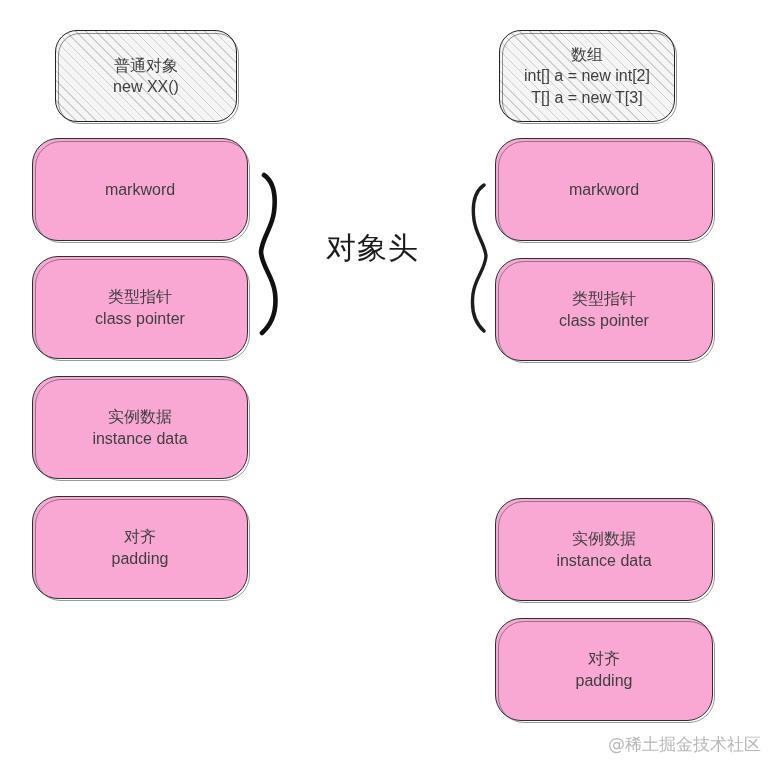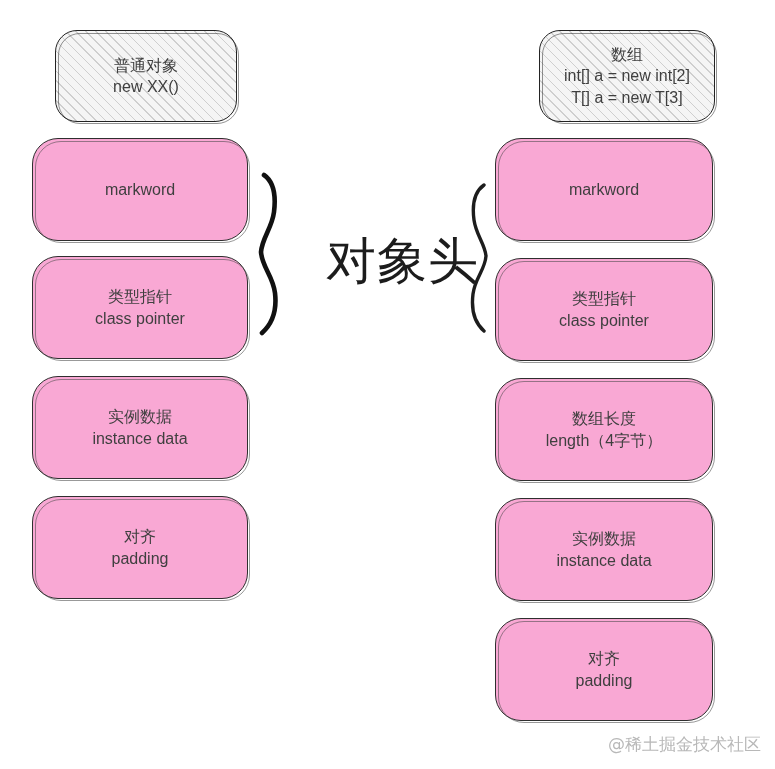--- a/index.html
+++ b/index.html
@@ -77,21 +77,21 @@
     border-color: rgba(40,40,40,0.5);
   }
 
   
   .brace {
     position: absolute;
     pointer-events: none;
   }
   .header-label {
     position: absolute;
-    font-size: 50px;
+    font-size: 30px;
     letter-spacing: 1px;
     color: #1c1c1c;
     white-space: nowrap;
     font-family: "DejaVu Sans", "Liberation Sans", sans-serif;
   }
 
   
   .watermark {
     position: absolute;
     font-size: 17px;
@@ -122,39 +122,35 @@
   <div class="box" style="left:32px; top:376px; width:216px; height:103px;">
     <span class="line cn">实例数据</span>
     <span class="line en">instance data</span>
   </div>
 
   <div class="box" style="left:32px; top:496px; width:216px; height:103px;">
     <span class="line cn">对齐</span>
     <span class="line en">padding</span>
   </div>
 
-  <div class="box header" style="left:539px; top:30px; width:176px; height:92px;border-radius:21px;">
+  <div class="box header" style="left:499px; top:30px; width:176px; height:92px;">
     <span class="line cn">数组</span>
     <span class="line en">int[] a = new int[2]</span>
     <span class="line en">T[] a = new T[3]</span>
   </div>
 
   <div class="box" style="left:495px; top:138px; width:218px; height:103px;">
     <span class="line en">markword</span>
   </div>
 
   <div class="box" style="left:495px; top:258px; width:218px; height:103px;">
     <span class="line cn">类型指针</span>
     <span class="line en">class pointer</span>
   </div>
 
-  <div class="box" style="left:495px; top:378px; width:218px; height:103px;">
-    <span class="line cn">数组长度</span>
-    <span class="line en">length（4字节）</span>
-  </div>
 
   <div class="box" style="left:495px; top:498px; width:218px; height:103px;">
     <span class="line cn">实例数据</span>
     <span class="line en">instance data</span>
   </div>
 
   <div class="box" style="left:495px; top:618px; width:218px; height:103px;">
     <span class="line cn">对齐</span>
     <span class="line en">padding</span>
   </div>

